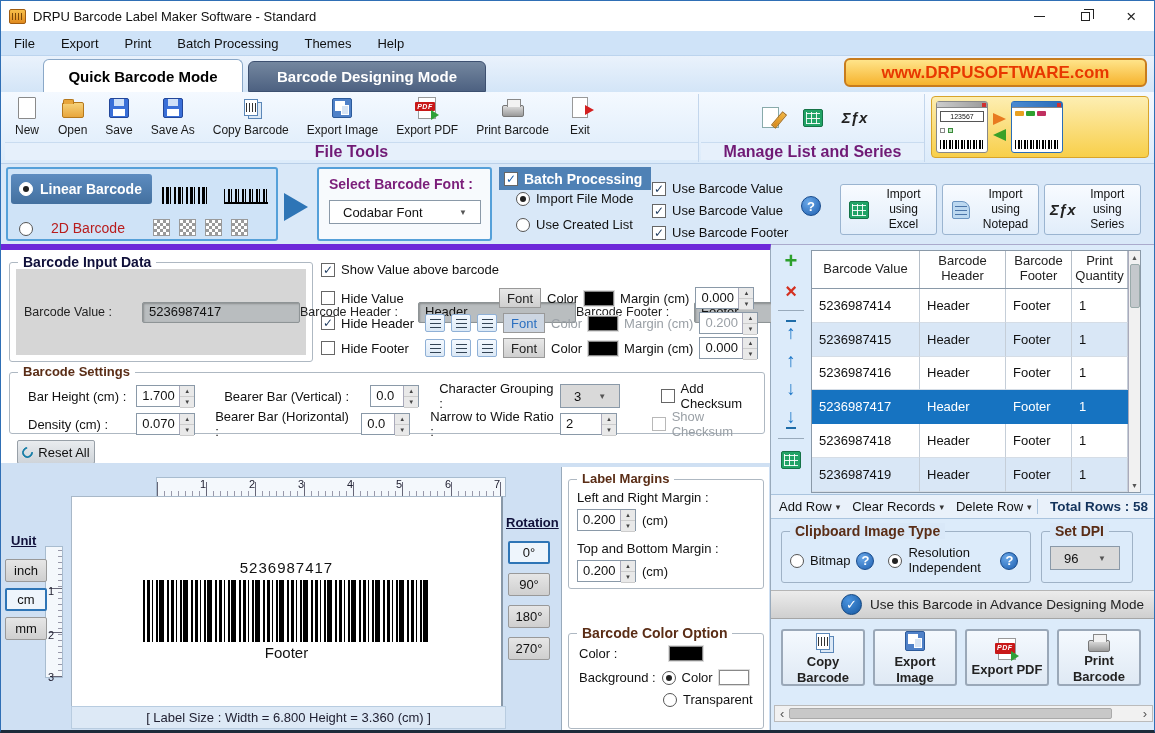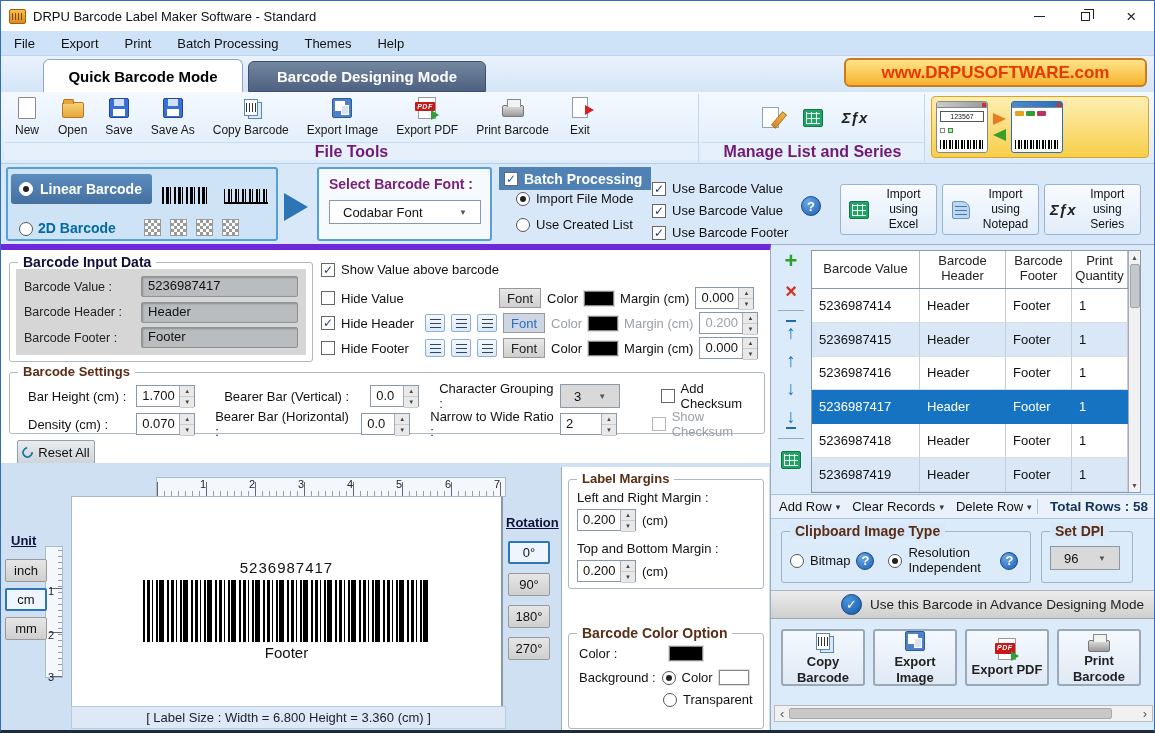--- a/index.html
+++ b/index.html
@@ -75,21 +75,21 @@
   .sw-arrows{display:flex;flex-direction:column;gap:4px;margin:0 5px}
   .tri-r{width:0;height:0;border-left:13px solid #e87a20;border-top:6px solid transparent;border-bottom:6px solid transparent}
   .tri-l{width:0;height:0;border-right:13px solid #3aa028;border-top:6px solid transparent;border-bottom:6px solid transparent}
   .sw-label{font-size:13px;font-weight:bold;color:#3a2c00;text-align:center;flex:1;line-height:1.25}
   
   .mode-panel{left:5px;top:166px;width:272px;height:74px;background:#cfe3f7;border:2px solid #55a0d9;border-radius:3px;padding:3px}
   .mode-row{display:flex;align-items:flex-end;height:32px}
   .linear-hl{display:flex;align-items:center;background:linear-gradient(#5d8cc0,#43709f);border-radius:3px;height:30px;padding:0 10px 0 8px;color:#fff;font-weight:bold;font-size:14px;gap:7px;cursor:pointer}
   .bars-s{width:48px;height:17px;background:repeating-linear-gradient(90deg,#000 0 2px,transparent 2px 4px,#000 4px 7px,transparent 7px 8px,#000 8px 9px,transparent 9px 12px);margin-left:10px}
   .bars-t{width:44px;height:15px;background:repeating-linear-gradient(90deg,#000 0 1px,transparent 1px 4px,#000 4px 6px,transparent 6px 7px);border-bottom:2px solid #000;margin-left:14px}
-  .d2-label{font-weight:bold;font-size:14px;color:#0369a1;margin-left:5px}
+  .d2-label{font-weight:normal;font-size:14px;color:#b91c1c;margin-left:18px}
   .qr{width:17px;height:17px;border:1px solid #9a9a9a;margin-left:9px;background:conic-gradient(#9a9a9a 25%,#fff 0 50%,#9a9a9a 0 75%,#fff 0);background-size:6px 6px}
   .big-arrow{left:283px;top:192px;width:0;height:0;border-left:24px solid #2e75b6;border-top:14px solid transparent;border-bottom:14px solid transparent}
   .font-panel{left:316px;top:166px;width:175px;height:74px;background:#f7fafd;border:2px solid #55a0d9;border-radius:3px;padding:7px 10px}
   .font-title{font-size:14px;font-weight:bold;color:#7b1e7a;margin-bottom:8px}
   .dd{display:flex;align-items:center;justify-content:space-between;border:1px solid #8a99a8;background:#fff;padding:0 13px;font-size:13px;height:24px;color:#111;cursor:pointer}
   .dd .car{font-size:8px;color:#555}
   .dd.gray{background:#d9d9d9}
   .batch-title{left:498px;top:166px;height:23px;display:flex;align-items:center;background:#4f81b5;color:#fff;font-weight:bold;font-size:14px;padding:0 9px 0 5px;gap:6px}
   .radio{width:14px;height:14px;border:1px solid #555;border-radius:50%;background:#fff;position:relative;display:inline-block;flex:none}
   .radio.on:after{content:"";position:absolute;left:3px;top:3px;width:6px;height:6px;border-radius:50%;background:#222}
@@ -100,21 +100,21 @@
   .ctl-row{display:flex;align-items:center;gap:6px}
   .help{width:20px;height:20px;border-radius:50%;background:radial-gradient(circle at 35% 30%,#6aa8e8,#1e5fb0);color:#fff;font-weight:bold;font-size:13px;display:inline-flex;align-items:center;justify-content:center;border:1px solid #164a8c;flex:none;cursor:pointer}
   .imp-btn{position:absolute;top:183px;width:97px;height:51px;background:linear-gradient(#f8fbff,#e1edfa);border:1px solid #9ab4d0;border-radius:3px;display:flex;align-items:center;padding:3px 5px;gap:4px;cursor:pointer}
   .imp-btn .txt{font-size:12px;color:#111;text-align:center;flex:1;line-height:1.25}
   
   .main-panel{left:0;top:243px;width:770px;height:219px;background:#fff;border-top:6px solid #6d28d9;border-right:1px solid #9ab}
   .grp{position:absolute;border:1px solid #aeb8c2;border-radius:3px}
   .gtitle{position:absolute;top:-9px;left:8px;background:#fff;padding:0 5px;font-weight:bold;font-size:13px;color:#5a2d16;white-space:nowrap}
   .gtitle.navy{color:#10103a;font-size:14px}
   .gtitle.onblue{background:#d9e8f8}
-  .input-grid{position:absolute;left:6px;top:6px;right:6px;bottom:6px;background:#d6d6d6;padding:7px 8px;display:flex;flex-direction:column;justify-content:space-between}
+  .input-grid{position:absolute;left:6px;top:6px;right:6px;bottom:6px;background:#d6d6d6;padding:21px 8px;display:flex;justify-content:space-between}
   .f-row{display:flex;align-items:center}
   .f-row .fl{width:118px;font-size:12.5px;color:#222}
   .field{width:158px;height:21px;background:#b9bdbf;border:1px solid #8e9496;border-radius:2px;font-size:13px;color:#111;padding:1px 6px;box-shadow:inset 1px 1px 2px rgba(0,0,0,.25)}
   .mini-btn{height:20px;background:linear-gradient(#e8e8e8,#cfcfcf);border:1px solid #999;font-size:13px;color:#222;display:inline-flex;align-items:center;justify-content:center;padding:0 7px;cursor:pointer}
   .mini-btn.blue{color:#2a6fc0;background:#cdd6e2}
   .swatch{width:30px;height:15px;background:#000;border:1px solid #888;outline:1px solid #ddd;display:inline-block;cursor:pointer}
   .swatch.white{background:#fff}
   .align-btn{width:20px;height:18px;background:linear-gradient(#f4f9ff,#dce9f6);border:1px solid #8fb0d6;border-radius:2px;display:inline-flex;align-items:center;justify-content:center;cursor:pointer}
   .align-btn i{width:11px;height:9px;background:repeating-linear-gradient(0deg,#345 0 1px,transparent 1px 4px)}
   .spin{display:inline-flex;border:1px solid #8a99a8;background:#fff;height:22px}

